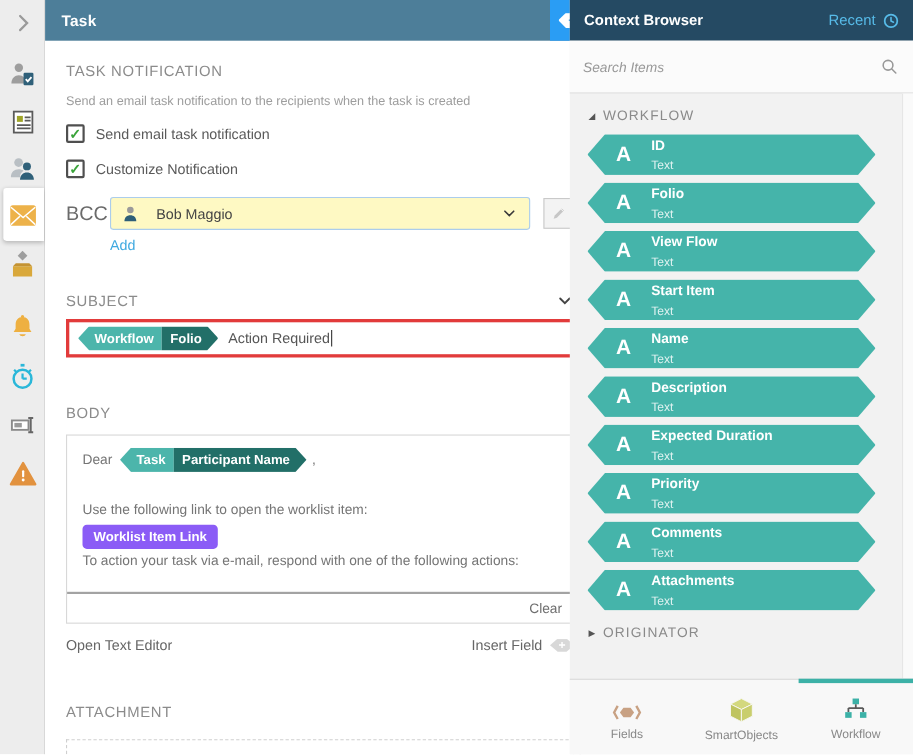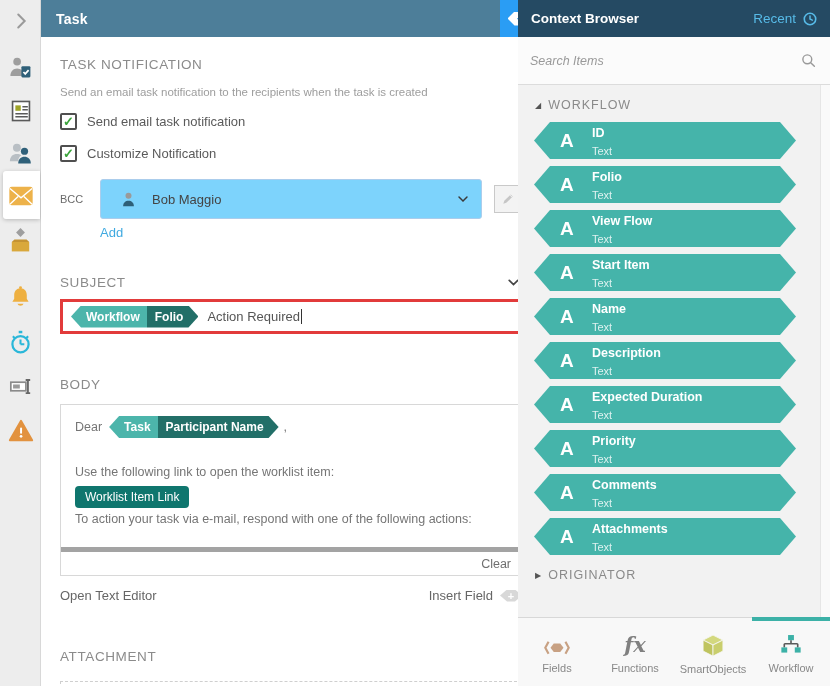--- a/index.html
+++ b/index.html
@@ -27,23 +27,23 @@
   .main-content { padding:0 19px; }
   .section-title { color:#8b8b8b; font-size:13.5px; letter-spacing:.6px; }
   .t-notif-title { margin-top:20px; }
   .notif-desc { margin-top:14px; color:#9d9d9d; font-size:11.5px; }
   .check-row { display:flex; align-items:center; margin-top:15px; cursor:pointer; }
   .checkbox { width:17px; height:17px; border:2px solid #4f4f4f; border-radius:2px; background:#fff;
     display:flex; align-items:center; justify-content:center; color:#3ba43b; font-size:13px; font-weight:bold; }
   .check-row .lbl { margin-left:10px; color:#5a5a5a; font-size:13px; }
 
   .bcc-row { display:flex; align-items:center; margin-top:17px; }
-  .bcc-label { width:40px; color:#6b6b6b; font-size:11px; }
-  .recipient-dd { flex:1; height:40px; background:#7dd3fc; border:1px solid #abcdec; border-radius:3px;
-    display:flex; align-items:center; padding:0 10px 0 18px; cursor:pointer; }
+  .bcc-label { width:40px; color:#6b6b6b; font-size:18px; }
+  .recipient-dd { flex:1; height:30px; background:#fef9c3; border:1px solid #abcdec; border-radius:3px;
+    display:flex; align-items:center; padding:0 10px 0 8px; cursor:pointer; }
   .recipient-dd .name { margin-left:14px; color:#444; font-size:13px; flex:1; }
   .edit-btn { width:28px; height:28px; margin-left:12px; background:#f3f3f3; border:1px solid #c9c9c9;
     display:flex; align-items:center; justify-content:center; cursor:pointer; }
   .add-link { margin:6px 0 0 40px; color:#3fa9e0; font-size:13px; cursor:pointer; display:inline-block; }
 
   .subject-head { margin-top:33px; display:flex; align-items:center; justify-content:space-between; }
   .subject-field { margin-top:8px; height:35px; border:3px solid #e23b3b; background:#fff;
     display:flex; align-items:center; padding-left:8px; }
   .field-tag { display:inline-flex; height:22px; font-size:12px; font-weight:bold; color:#fff;
     clip-path:polygon(10px 0, calc(100% - 10px) 0, 100% 50%, calc(100% - 10px) 100%, 10px 100%, 0 50%); }
@@ -51,24 +51,24 @@
   .field-tag .seg-r { background:#226f68; padding:0 15px 0 8px; display:flex; align-items:center; }
   .subject-text { margin-left:9px; color:#555; font-size:13px; }
   .caret { display:inline-block; width:1px; height:15px; background:#333; margin-left:1px; vertical-align:middle; }
 
   .body-title { margin-top:43px; }
   .body-box { margin-top:12px; border:1px solid #d8d8d8; height:172px; display:flex; flex-direction:column; }
   .body-inner { flex:1; padding:11px 14px 0 14px; color:#757575; font-size:12.5px; }
   .dear-line { display:flex; align-items:center; }
   .dear-line .comma { margin-left:5px; }
   .body-line1 { margin-top:27px; }
-  .worklist-pill { display:inline-block; margin-top:7px; background:#0f766e; color:#fff; font-size:12px;
-    font-weight:normal; padding:4px 10px; border-radius:4px; cursor:pointer; }
+  .worklist-pill { display:inline-block; margin-top:7px; background:#8b5cf6; color:#fff; font-size:12px;
+    font-weight:bold; padding:4px 10px; border-radius:4px; cursor:pointer; }
   .body-line2 { margin-top:4px; white-space:nowrap; }
-  .body-footer { height:28px; border-top:5px solid #a3a3a3; display:flex; align-items:center;
+  .body-footer { height:28px; border-top:2px solid #a3a3a3; display:flex; align-items:center;
     justify-content:flex-end; padding-right:10px; color:#6f6f6f; font-size:12.5px; }
   .clear-link { cursor:pointer; }
   .editor-actions { margin-top:12px; display:flex; justify-content:space-between; align-items:center;
     color:#666; font-size:13px; }
   .insert-field { display:flex; align-items:center; cursor:pointer;text-align:center; }
   .insert-field .hex-tag { width:22px; height:12px; background:#d8d8d8; color:#fff; font-size:11px;
     font-weight:bold; margin-left:7px; line-height:10px; }
   .attach-title { margin-top:46px; }
   .attach-drop { margin-top:17px; border:1px dashed #cfcfcf; height:40px; }
 
@@ -358,24 +358,20 @@
 
     <div class="bottom-tabs">
       <div class="tab">
         <svg width="28" height="26" viewBox="0 0 24 24">
           <polygon points="9,10.5 15,10.5 18,14.5 15,18.5 9,18.5 6,14.5" fill="#c8a183"></polygon>
           <path d="M4.2 9L1.2 14.5 4.2 20M19.8 9l3 5.5-3 5.5" stroke="#c8a183" stroke-width="2" fill="none"></path>
         </svg>
         <span class="tlabel">Fields</span>
       </div>
       <div class="tab">
-        <span class="fx-glyph">fx</span>
-        <span class="tlabel">Functions</span>
-      </div>
-      <div class="tab">
         <svg width="28" height="28" viewBox="0 0 24 24">
           <polygon points="12,3.5 20.5,7.8 12,12 3.5,7.8" fill="#d3d87e" stroke="#f8f8f8" stroke-width="0.7"></polygon>
           <polygon points="3.5,7.8 12,12 12,21.5 3.5,17.2" fill="#bfc45f" stroke="#f8f8f8" stroke-width="0.7"></polygon>
           <polygon points="20.5,7.8 12,12 12,21.5 20.5,17.2" fill="#c9ce6d" stroke="#f8f8f8" stroke-width="0.7"></polygon>
         </svg>
         <span class="tlabel">SmartObjects</span>
       </div>
       <div class="tab active">
         <svg width="28" height="26" viewBox="0 0 24 24">
           <rect x="9.3" y="2.8" width="5.4" height="4.8" fill="#3cb1a7"></rect>

